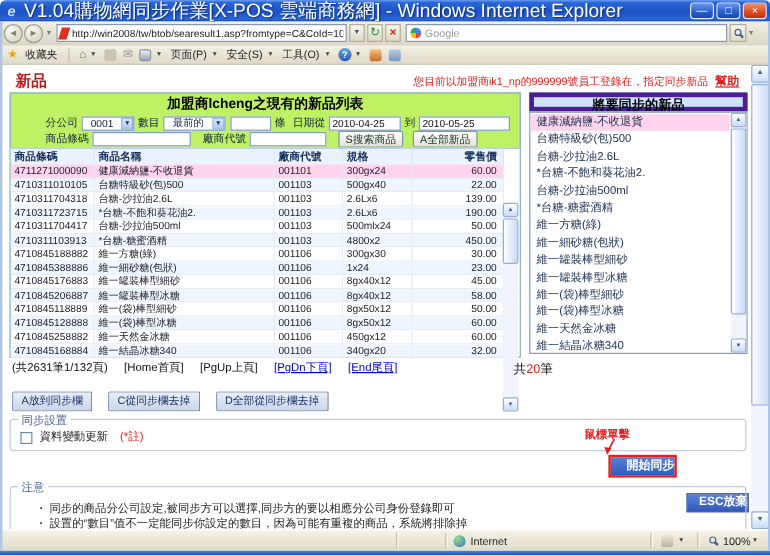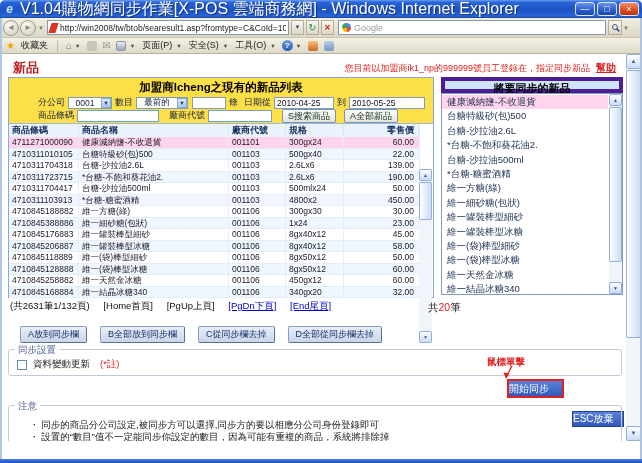--- a/index.html
+++ b/index.html
@@ -53,21 +53,21 @@
   .helpico { width:11px; height:11px; border-radius:50%; background:linear-gradient(#6aa0e8,#2858b8); color:#fff; font-size:8px; font-weight:bold; text-align:center; line-height:11px; margin:0 2px; }
   .sqico { width:10px; height:10px; border-radius:2px; margin:0 3px; }
 
   
   .content { position:absolute; left:0; top:54px; width:642px; height:387px; background:#fff; overflow:hidden; font-size:9px; }
   .heading { position:absolute; left:13px; top:5px; color:#b91c1c; font-size:13px; font-weight:bold; }
   .notice { position:absolute; left:340px; top:7px; width:276px; color:#e02020; font-size:9px; white-space:nowrap; text-align:right; }
   .helplink { color:#e02020; font-weight:bold; text-decoration:underline; font-size:10px; margin-left:6px; }
 
   
-  .panel { position:absolute; left:8px; top:23px; width:426px; height:221px; border:1px solid #86a9d7; background:#fde047; }
+  .panel { position:absolute; left:8px; top:23px; width:426px; height:221px; border:1px solid #86a9d7; background:#bef264; }
   .panel-title { height:18px; text-align:center; font-weight:bold; font-size:11.5px; line-height:18px; color:#000; }
   .filters { height:27px; padding-left:26px; font-size:9px; color:#102040; }
   .frow { display:flex; align-items:center; height:13px; white-space:nowrap; }
   .flabel { margin:0 3px; }
   .xinput { height:12px; border:1px solid #7f9db9; background:#fff; font-size:8.5px; font-family:inherit; padding:0 2px; color:#111; }
   .selbox { height:12px; border:1px solid #7f9db9; background:#fff; display:flex; align-items:center; font-size:8.5px; }
   .selbox .val { padding:0 2px; flex:1;text-align:center; }
   .selarrow { width:10px; height:10px; background:linear-gradient(#dce9fb,#aac7ee); border:1px solid #88aadd; color:#234; font-size:5.5px; text-align:center; line-height:9px; }
   .xpbtn { height:14px; border:1px solid #7b93b5; border-radius:2px; background:linear-gradient(#fdfdfb,#e4e2d8); font-size:9px; color:#132; padding:0 5px; line-height:12px; text-align:center; }
 
@@ -95,40 +95,40 @@
   .rp-item.selected { background:#ffd4ec; }
   .rp-total { position:absolute; left:428px; top:247px; font-size:10.5px; color:#111; }
   .rp-total .cnt { color:#e02020; }
 
   
   .pagerow { position:absolute; left:10px; top:246px; font-size:9.5px; color:#111; white-space:nowrap; }
   .pagerow .plain { margin-left:11px; }
   .pagerow a { color:#0000cc; text-decoration:underline; margin-left:11px; }
 
   
-  .abcd { position:absolute; left:20px; top:272px; display:flex; gap:13px; }
+  .abcd { position:absolute; left:10px; top:272px; display:flex; gap:13px; }
   .abtn { height:17px; border:1px solid #8aa0c0; border-right-color:#5a7090; border-bottom-color:#5a7090; border-radius:2px;
     background:linear-gradient(#e9eff8,#c9d5e8); color:#14306a; font-size:9px; padding:0 7px; line-height:15px; }
 
   
   .fset { position:absolute; left:8px; width:614px; border:1px solid #c3cbd9; border-radius:3px; }
   .fset .legend { position:absolute; top:-6px; left:6px; background:#fff; padding:0 3px; color:#49628f; font-size:9.5px; }
   .fs1 { top:295px; height:27px; }
   .fs2 { top:351px; height:60px; }
   .chkrow { position:absolute; left:8px; top:8px; display:flex; align-items:center; font-size:9.5px; color:#222; }
   .chk { width:10px; height:10px; border:1px solid #6b8cab; background:#fff; margin-right:6px; }
   .rednote { color:#e02020; margin-left:10px; }
   .bullets { margin:13px 0 0 24px; list-style:none; font-size:9.5px; color:#222; }
   .bullets li { line-height:12.3px; white-space:nowrap; }
   .bullets li::before { content:"·"; font-weight:bold; margin-right:5px; }
 
   
   .hint { position:absolute; left:487px; top:302px; color:#e02020; font-size:9.5px; font-weight:bold; }
   .hintarrow { position:absolute; left:500px; top:311px; }
-  .blubtn { position:absolute; height:16px; background:linear-gradient(#5b82d8,#3059bc); border:1px solid #24439a; color:#fff; font-size:10px; font-weight:normal; text-align:left; line-height:14px; }
+  .blubtn { position:absolute; height:16px; background:linear-gradient(#5b82d8,#3059bc); border:1px solid #24439a; color:#fff; font-size:10px; font-weight:bold; text-align:right; line-height:14px; }
   .startbtn { left:507px; top:325px; width:57px; height:19px; border:2px solid #dd2222; line-height:14px; }
   .escbtn { left:572px; top:327px; width:52px;margin-top:30px; }
 
   
   .pagesb { left:626px; top:0; width:15px; height:387px; }
   .pagesb .btn { height:15px; font-size:6px; line-height:13px; }
   .pagesb .b-up { top:0; } .pagesb .b-dn { bottom:0; }
   .pagesb .thumb { top:16px; height:268px; }
   .tsb { left:410px; top:45px; width:13px; height:174px; }
   .tsb .btn { height:12px; font-size:5px; line-height:10px; }
@@ -390,21 +390,20 @@
     <div class="pagerow">
       <span>(共2631筆1/132頁)</span>
       <span class="plain">[Home首頁]</span>
       <span class="plain">[PgUp上頁]</span>
       <a href="#">[PgDn下頁]</a>
       <a href="#">[End尾頁]</a>
     </div>
 
     <div class="abcd">
       <button class="abtn">A放到同步欄</button>
-      <button class="abtn">B全部放到同步欄</button>
       <button class="abtn">C從同步欄去掉</button>
       <button class="abtn">D全部從同步欄去掉</button>
     </div>
 
     <div class="fset fs1">
       <span class="legend">同步設置</span>
       <div class="chkrow">
         <span class="chk"></span>
         <span>資料變動更新</span>
         <span class="rednote">(*註)</span>
@@ -428,17 +427,35 @@
         </ul>
     </div>
 
     <div class="sb pagesb">
       <span class="btn b-up">▲</span>
       <span class="thumb"></span>
       <span class="btn b-dn">▼</span>
     </div>
   </div>
 
+  <div class="statusbar">
+    <span style="width:330px;"></span>
+    <span class="ssep"></span>
+    <span style="width:40px;"></span>
+    <span class="ssep"></span>
+    <span class="globe"></span>
+    <span>Internet</span>
+    <span style="flex:1;"></span>
+    <span class="ssep"></span>
+    <span class="sqico" style="background:linear-gradient(#e8e4d4,#b8b4a4); margin-left:8px;"></span>
+    <span class="dd6">▼</span>
+    <span class="ssep" style="margin-left:6px;"></span>
+    <span class="magbtn2">
+        <span class="mag"></span>
+      </span>
+    <span style="margin-left:2px;">100%</span>
+    <span class="dd6" style="margin-right:10px;">▼</span>
+  </div>
 
   <div class="bottomedge"></div>
   <div class="edge" style="left:0;"></div>
   <div class="edge" style="left:640px;"></div>
 </div>
 
 </body></html>

